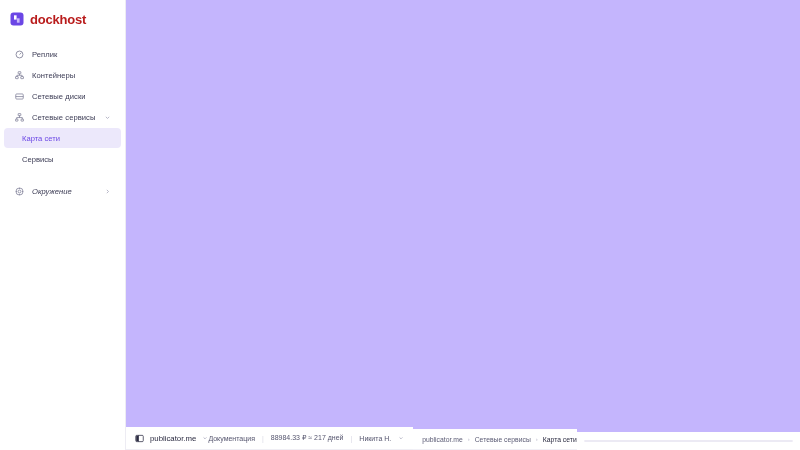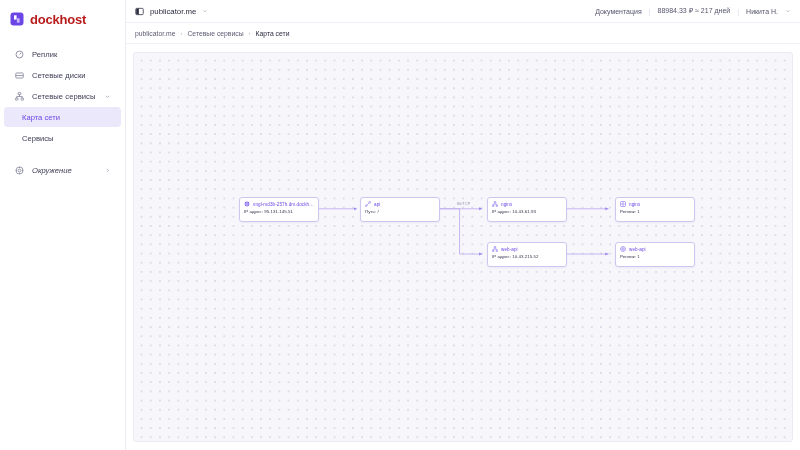--- a/index.html
+++ b/index.html
@@ -64,21 +64,21 @@
     height: 20px; display: flex; align-items: center;
     padding-left: 18px; border-radius: 4px;
     font-size: 7.6px; color: #3b3b54; cursor: pointer;
     margin-bottom: 1px;
   }
   .sub-item.active {
     background: #ece8fb; color: #6b46e5; font-weight: 400;
   }
 
   
-  .main { flex: 1; display: flex; flex-direction: column; background: #0ea5e9; }
+  .main { flex: 1; display: flex; flex-direction: row; background: #c4b5fd; align-items: flex-end; }
   .topbar {
     height: 23px; display: flex; align-items: center;
     padding: 0 9px 0 9px;
     border-bottom: 1px solid #efeef4;
     background: #fff;
   }
   .topbar-left { display: flex; align-items: center; gap: 6px; }
   .panel-icon { color: #2a2a40; display: flex; align-items: center; }
   .project-name { font-size: 7.8px; color: #2a2a40; }
   .caret { color: #9a9ab0; font-size: 6px; line-height: 1; }
@@ -166,20 +166,31 @@
       <div class="nav-item">
         <span class="ic">
           <svg width="9" height="9" viewBox="0 0 12 12" fill="none" stroke="#6f6f8a" stroke-width="1">
             <circle cx="6" cy="6" r="4.6"></circle>
                 <path d="M6 6 L8.3 3.9"></path>
           </svg>
         </span>
         <span class="lbl">Реплик</span>
       </div>
 
+      <div class="nav-item">
+        <span class="ic">
+          <svg width="9" height="9" viewBox="0 0 12 12" fill="none" stroke="#6f6f8a" stroke-width="0.9">
+            <rect x="4.2" y="0.9" width="3.6" height="2.8" rx="0.5"></rect>
+            <rect x="0.7" y="7.4" width="3.6" height="2.8" rx="0.5"></rect>
+            <rect x="7.7" y="7.4" width="3.6" height="2.8" rx="0.5"></rect>
+            <path d="M6 3.7v2M2.5 7.4V5.7h7V7.4"></path>
+          </svg>
+        </span>
+        <span class="lbl">Контейнеры</span>
+      </div>
 
       <div class="nav-item">
         <span class="ic">
           <svg width="9" height="9" viewBox="0 0 12 12" fill="none" stroke="#6f6f8a" stroke-width="0.9">
             <rect x="1" y="2.6" width="10" height="6.8" rx="1.2"></rect>
             <path d="M1 6.1h10"></path>
           </svg>
         </span>
         <span class="lbl">Сетевые диски</span>
       </div>

